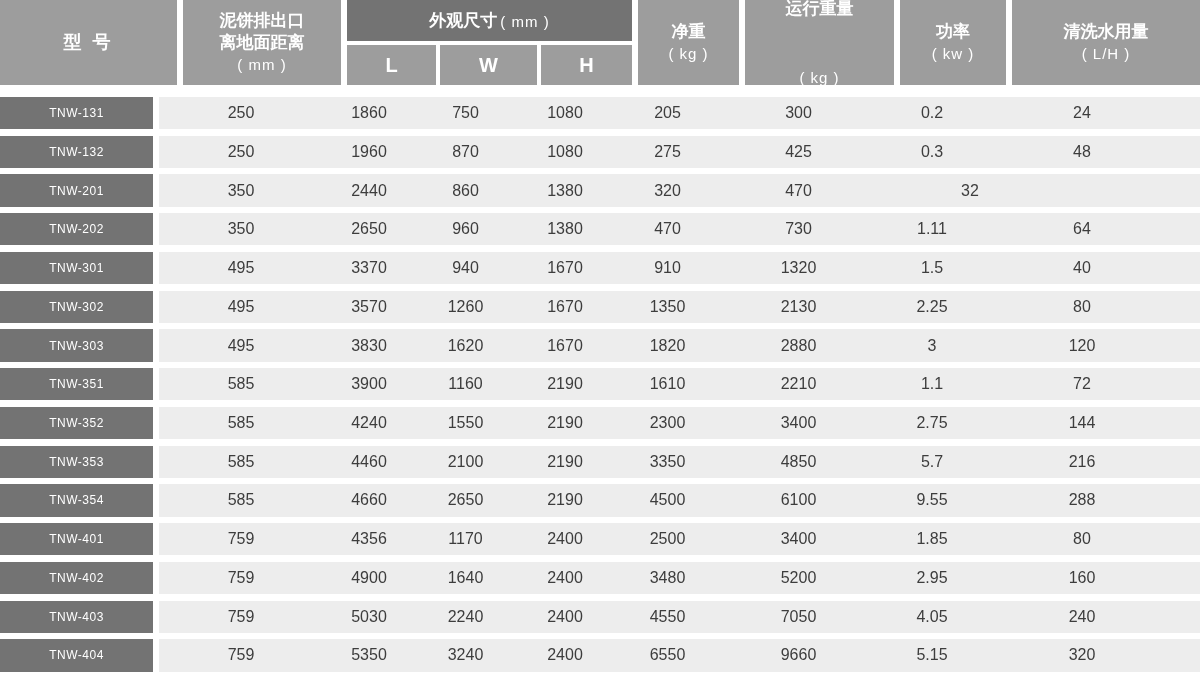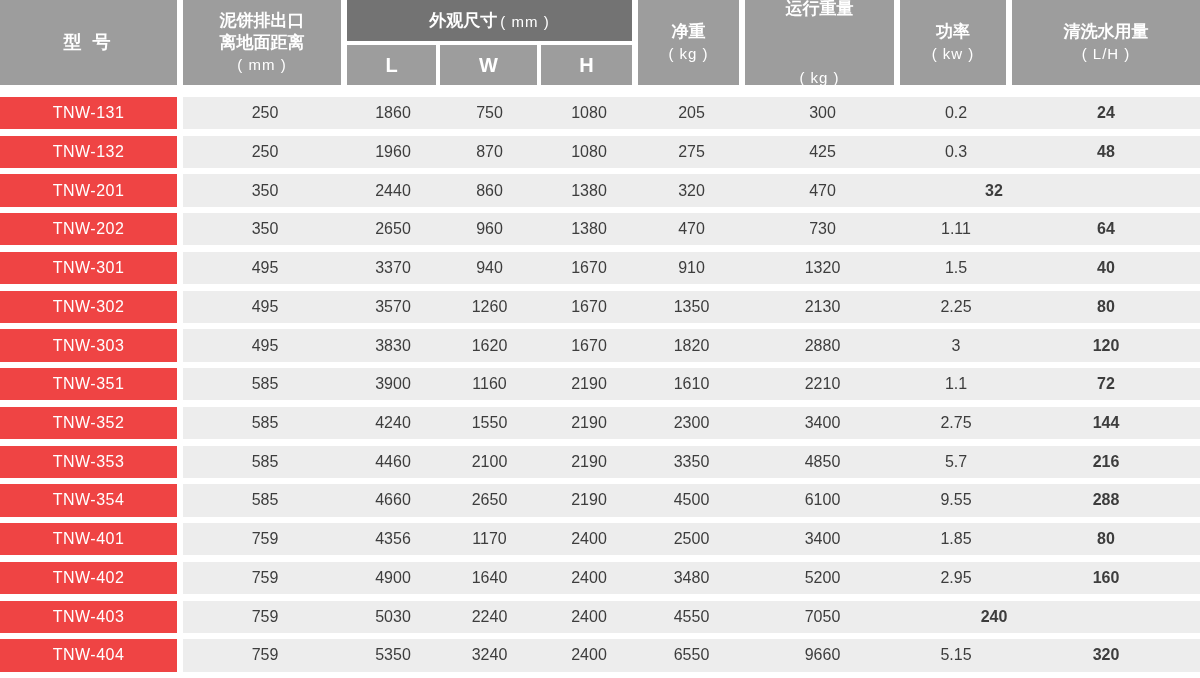--- a/index.html
+++ b/index.html
@@ -81,26 +81,26 @@
     display: flex;
     flex-direction: column;
     min-height: 0;
   }
   .row {
     flex: 1;
     display: flex;
     min-height: 0;
   }
   .model-cell {
-    width: 177px;
+    width: 153px;
     margin-right: 6px;
     height: calc(100% - 6.5px);
-    background: #ef4444;
+    background: #737373;
     color: #ffffff;
-    font-size: 16px;
+    font-size: 12px;
     display: flex;
     align-items: center;
     justify-content: center;
     letter-spacing: 0.5px;
   }
   .band {
     flex: 1;
     height: calc(100% - 6.5px);
     background: #ededed;
     display: flex;
@@ -112,21 +112,21 @@
     font-size: 16px;
     color: #3d3d3d;
   }
   .col-distance { width: 164px; }
   .col-l        { width: 92px;  }
   .col-w        { width: 101px; }
   .col-h        { width: 98px;  }
   .col-net      { width: 107px; }
   .col-run      { width: 155px; }
   .col-power    { width: 112px; }
-  .col-wash     { width: 188px; font-weight: bold; }
+  .col-wash     { width: 188px; }
 </style>
 </head>
 <body>
 
 <div class="spec-table">
 
   <div class="header">
 
     <div class="hcell h-model">
       <span class="h-title">型 号</span>
@@ -343,20 +343,21 @@
       </div>
       <div class="row">
         <div class="model-cell">TNW-403</div>
         <div class="band">
           <div class="cell col-distance">759</div>
           <div class="cell col-l">5030</div>
           <div class="cell col-w">2240</div>
           <div class="cell col-h">2400</div>
           <div class="cell col-net">4550</div>
           <div class="cell col-run">7050</div>
+          <div class="cell col-power">4.05</div>
           <div class="cell col-wash">240</div>
         </div>
       </div>
       <div class="row">
         <div class="model-cell">TNW-404</div>
         <div class="band">
           <div class="cell col-distance">759</div>
           <div class="cell col-l">5350</div>
           <div class="cell col-w">3240</div>
           <div class="cell col-h">2400</div>

